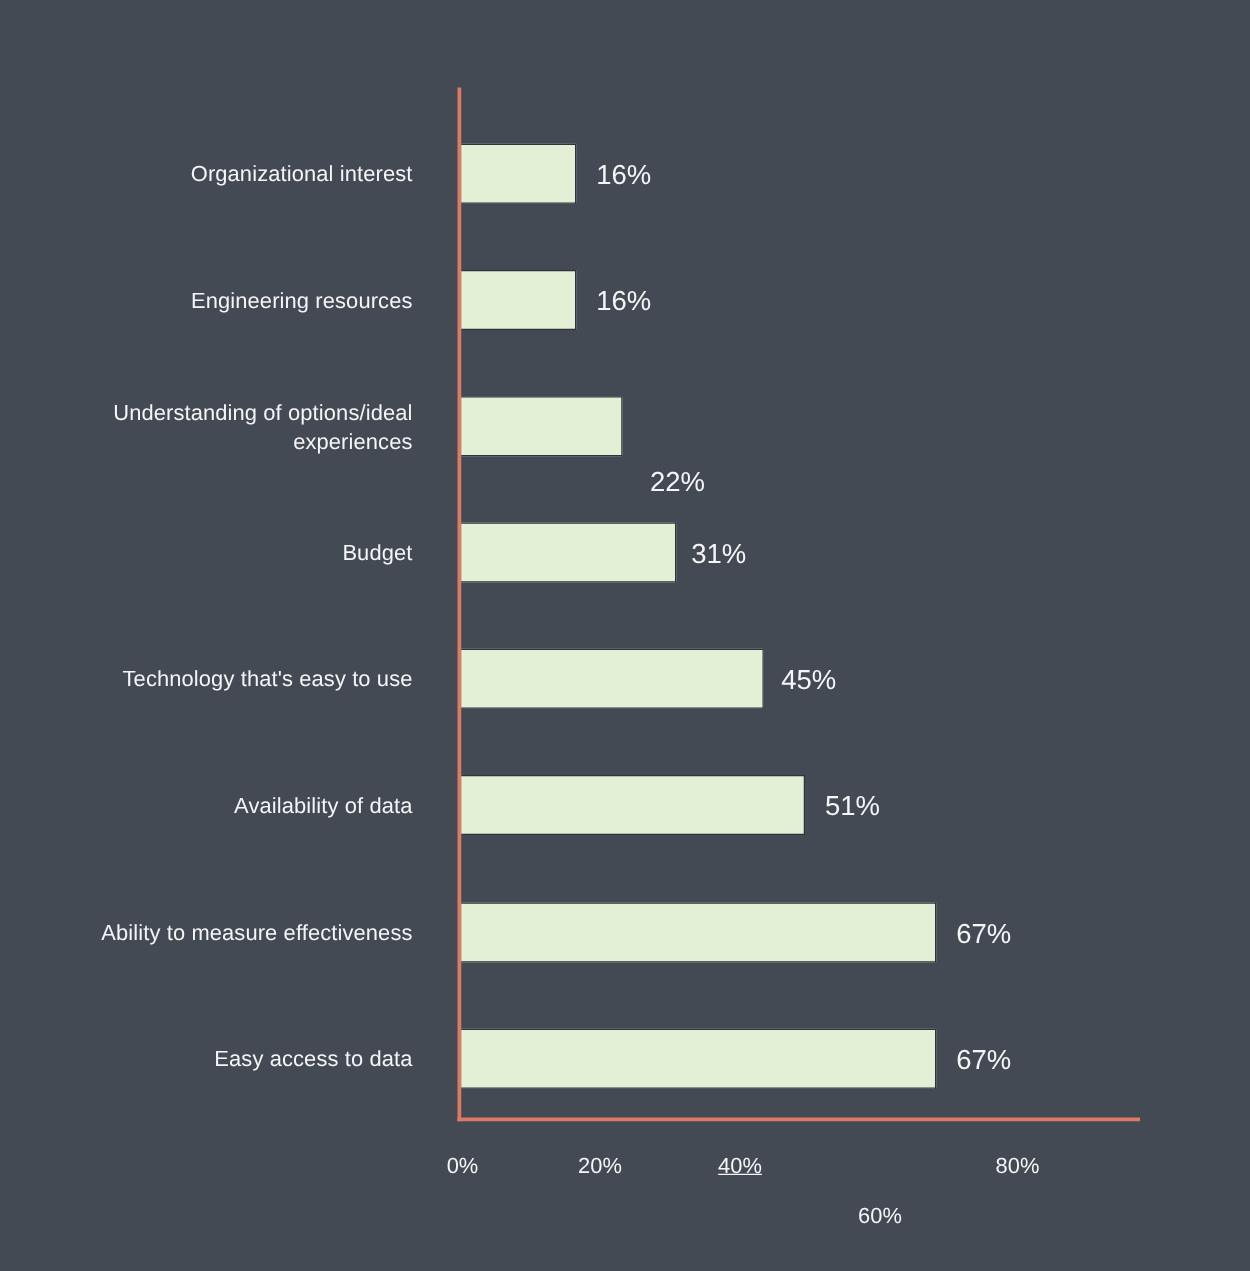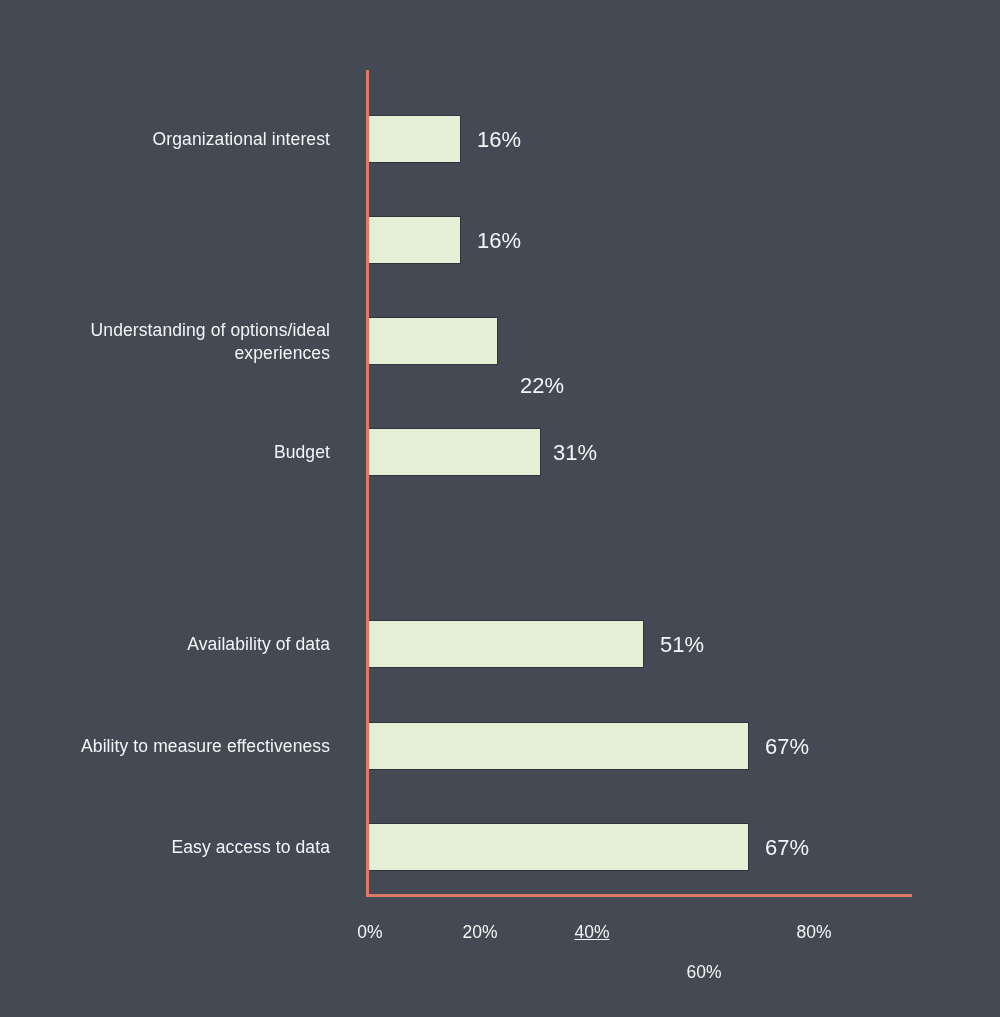--- a/index.html
+++ b/index.html
@@ -126,37 +126,43 @@
     <div class="y-axis-line"></div>
     <div class="x-axis-line"></div>
 
     <div class="row" style="top:115px;">
       <div class="cat-label one-line">Organizational interest</div>
       <div class="bar" style="width:92px;"></div>
       <div class="bar-value" style="left:477px;">16%</div>
     </div>
 
     <div class="row" style="top:216px;">
+      <div class="cat-label one-line">Engineering resources</div>
       <div class="bar" style="width:92px;"></div>
       <div class="bar-value" style="left:477px;">16%</div>
     </div>
 
     <div class="row" style="top:317px;">
       <div class="cat-label two-line">Understanding of options/ideal
 experiences</div>
       <div class="bar" style="width:129px;"></div>
       <div class="bar-value" style="left:520px;margin-top:44px;">22%</div>
     </div>
 
-    <div class="row" style="top:428px;">
+    <div class="row" style="top:418px;">
       <div class="cat-label one-line">Budget</div>
       <div class="bar" style="width:172px;"></div>
       <div class="bar-value" style="left:553px;">31%</div>
     </div>
 
+    <div class="row" style="top:519px;">
+      <div class="cat-label one-line">Technology that's easy to use</div>
+      <div class="bar" style="width:242px;"></div>
+      <div class="bar-value" style="left:625px;">45%</div>
+    </div>
 
     <div class="row" style="top:620px;">
       <div class="cat-label one-line">Availability of data</div>
       <div class="bar" style="width:275px;"></div>
       <div class="bar-value" style="left:660px;">51%</div>
     </div>
 
     <div class="row" style="top:722px;">
       <div class="cat-label one-line">Ability to measure effectiveness</div>
       <div class="bar" style="width:380px;"></div>

